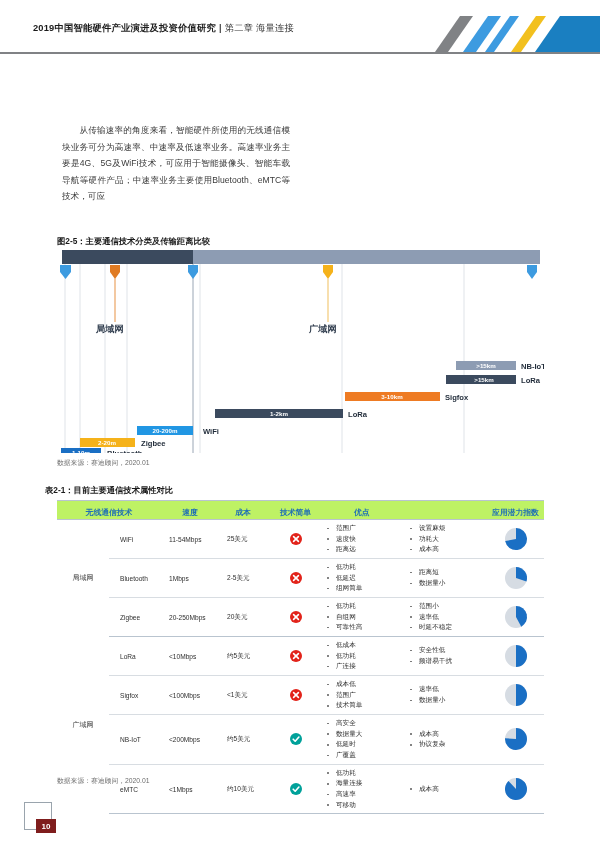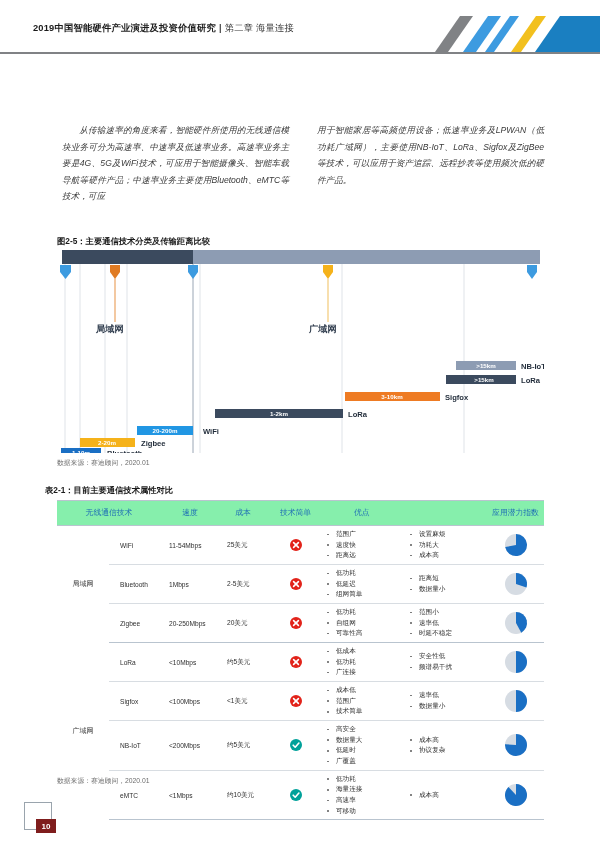--- a/index.html
+++ b/index.html
@@ -13,35 +13,35 @@
   .header-title{
     position:absolute;left:33px;top:28px;transform:translateY(-50%);
     font-size:9.3px;font-weight:bold;color:#1a1a1a;letter-spacing:.2px;white-space:nowrap;
   }
   .header-title .sep{font-weight:bold;color:#444;padding:0 3px;}
   .header-title .chap{font-weight:normal;color:#333;}
   .header-rule{position:absolute;left:0;top:52px;width:600px;height:2.4px;background:#808285;}
   .header-shapes{position:absolute;right:0;top:0;width:185px;height:56px;overflow:hidden;}
   .header-shapes svg{display:block;}
   
-  .body-cols{position:absolute;left:62px;top:122px;width:482px;display:flex;gap:28px;font-style:italic;}
+  .body-cols{position:absolute;left:62px;top:122px;width:482px;display:flex;gap:28px;}
   .body-col{width:228px;font-size:8.6px;line-height:1.92;color:#3a3a3a;text-align:justify;}
   .body-col .indent{display:inline-block;width:2em;}
   
   .fig-title{position:absolute;left:57px;top:236px;font-size:8.3px;font-weight:bold;color:#1a1a1a;}
   .figure{position:absolute;left:57px;top:250px;width:487px;height:203px;}
   .figure svg{display:block;}
   .fig-source{position:absolute;left:57px;top:458px;font-size:6.8px;color:#6d6d6d;}
   
   .tbl-title{position:absolute;left:45px;top:485px;font-size:8.3px;font-weight:bold;color:#1a1a1a;}
   .tbl{position:absolute;left:57px;top:500px;width:487px;border-collapse:collapse;table-layout:fixed;}
   .tbl th{
-    font-size:7.8px;font-weight:normal;color:#1f6fb5;text-align:center;
-    padding:6px 0 7px;border-top:1.1px solid #b9c4cf;border-bottom:1.1px solid #b9c4cf;
-    background:#86efac;
+    font-size:7.8px;font-weight:bold;color:#1f6fb5;text-align:center;
+    padding:6px 0 1px;border-top:1.1px solid #b9c4cf;border-bottom:1.1px solid #b9c4cf;
+    background:#bef264;
   }
   .tbl td{
     font-size:6.6px;color:#2f2f2f;vertical-align:middle;padding:3px 0;
     border-bottom:.8px solid #d8dde2;background:#fff;
   }
   .tbl td.grp{
     text-align:center;font-size:7px;border-bottom:none;color:#2f2f2f;
   }
   .tbl tr.grp-end td{border-bottom:1.1px solid #b9c4cf;}
   .c-tech{text-align:left;padding-left:11px !important;}
@@ -80,21 +80,20 @@
       <polygon points="48,52 73,16 86,16 61,52" fill="#3d9be0"></polygon>
       <polygon points="70,52 95,16 104,16 79,52" fill="#3d9be0"></polygon>
       <polygon points="96,52 121,16 131,16 106,52" fill="#f2c01e"></polygon>
       <polygon points="120,52 145,16 185,16 185,52" fill="#1a7fc1"></polygon>
     </svg>
   </div>
 </div>
 
 <div class="body-cols">
   <div class="body-col"><span class="indent"></span><span>从传输速率的角度来看，智能硬件所使用的无线通信模块业务可分为高速率、中速率及低速率业务。高速率业务主要是4G、5G及WiFi技术，可应用于智能摄像头、智能车载导航等硬件产品；中速率业务主要使用Bluetooth、eMTC等技术，可应</span></div>
-  <div class="body-col"><span>用于智能家居等高频使用设备；低速率业务及LPWAN（低功耗广域网），主要使用NB-IoT、LoRa、Sigfox及ZigBee等技术，可以应用于资产追踪、远程抄表等使用频次低的硬件产品。</span></div>
 </div>
 
 <div class="fig-title">图2-5：主要通信技术分类及传输距离比较</div>
 <div class="figure">
 <svg width="487" height="203" viewBox="0 0 487 203">
 
   <g stroke="#dfe3e8" stroke-width="1">
     <line x1="8" y1="14" x2="8" y2="203"></line>
     <line x1="23" y1="14" x2="23" y2="203"></line>
     <line x1="48" y1="14" x2="48" y2="203"></line>

